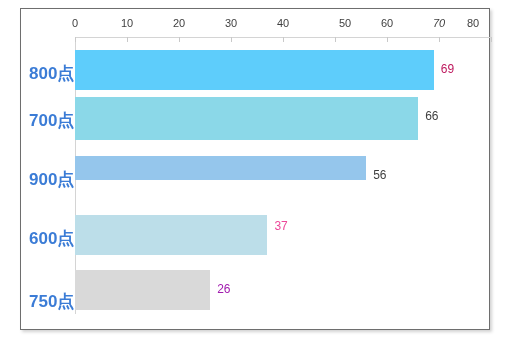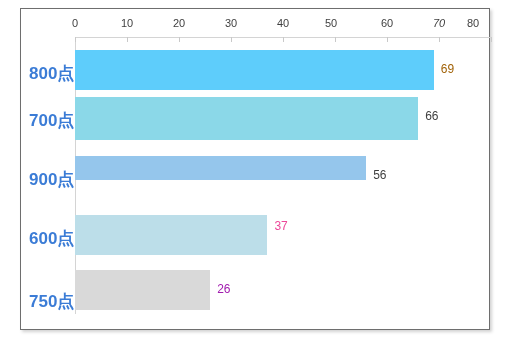--- a/index.html
+++ b/index.html
@@ -109,33 +109,33 @@
         <div class="tick-label" style="left: 54px;">0</div>
         <div class="tick" style="left: 106px;"></div>
         <div class="tick-label" style="left: 106px;">10</div>
         <div class="tick" style="left: 158px;"></div>
         <div class="tick-label" style="left: 158px;">20</div>
         <div class="tick" style="left: 210px;"></div>
         <div class="tick-label" style="left: 210px;">30</div>
         <div class="tick" style="left: 262px;"></div>
         <div class="tick-label" style="left: 262px;">40</div>
         <div class="tick" style="left: 314px;"></div>
-        <div class="tick-label" style="left: 310px;">50</div>
+        <div class="tick-label" style="left: 324px;">50</div>
         <div class="tick" style="left: 366px;"></div>
         <div class="tick-label" style="left: 366px;">60</div>
         <div class="tick" style="left: 418px;"></div>
         <div class="tick-label" style="left: 418px; font-style: italic;">70</div>
         <div class="tick" style="left: 470px;"></div>
         <div class="tick-label" style="left: 452px;">80</div>
       </div>
     <div id="bars">
         <div class="bar-row" style="top: 41px; height: 40px;">
           <div class="cat-label" style="top: 12px;">800点</div>
           <div class="bar" title="800点: 69" style="width: 358.8px; background: rgb(94, 205, 251);"></div>
-          <div class="bar-value" style="left: 419.8px; top: 12px; color: #a16207;">69</div>
+          <div class="bar-value" style="left: 419.8px; top: 12px; color: #be185d;">69</div>
         </div>
         <div class="bar-row" style="top: 88px; height: 43px;">
           <div class="cat-label" style="top: 12px;">700点</div>
           <div class="bar" title="700点: 66" style="width: 343.2px; background: rgb(139, 216, 232);"></div>
           <div class="bar-value" style="left: 404.2px; top: 12px; color: rgb(63, 63, 63);">66</div>
         </div>
         <div class="bar-row" style="top: 147px; height: 24px;">
           <div class="cat-label" style="top: 12px;">900点</div>
           <div class="bar" title="900点: 56" style="width: 291.2px; background: rgb(149, 198, 236);"></div>
           <div class="bar-value" style="left: 352.2px; top: 12px; color: rgb(63, 63, 63);">56</div>

